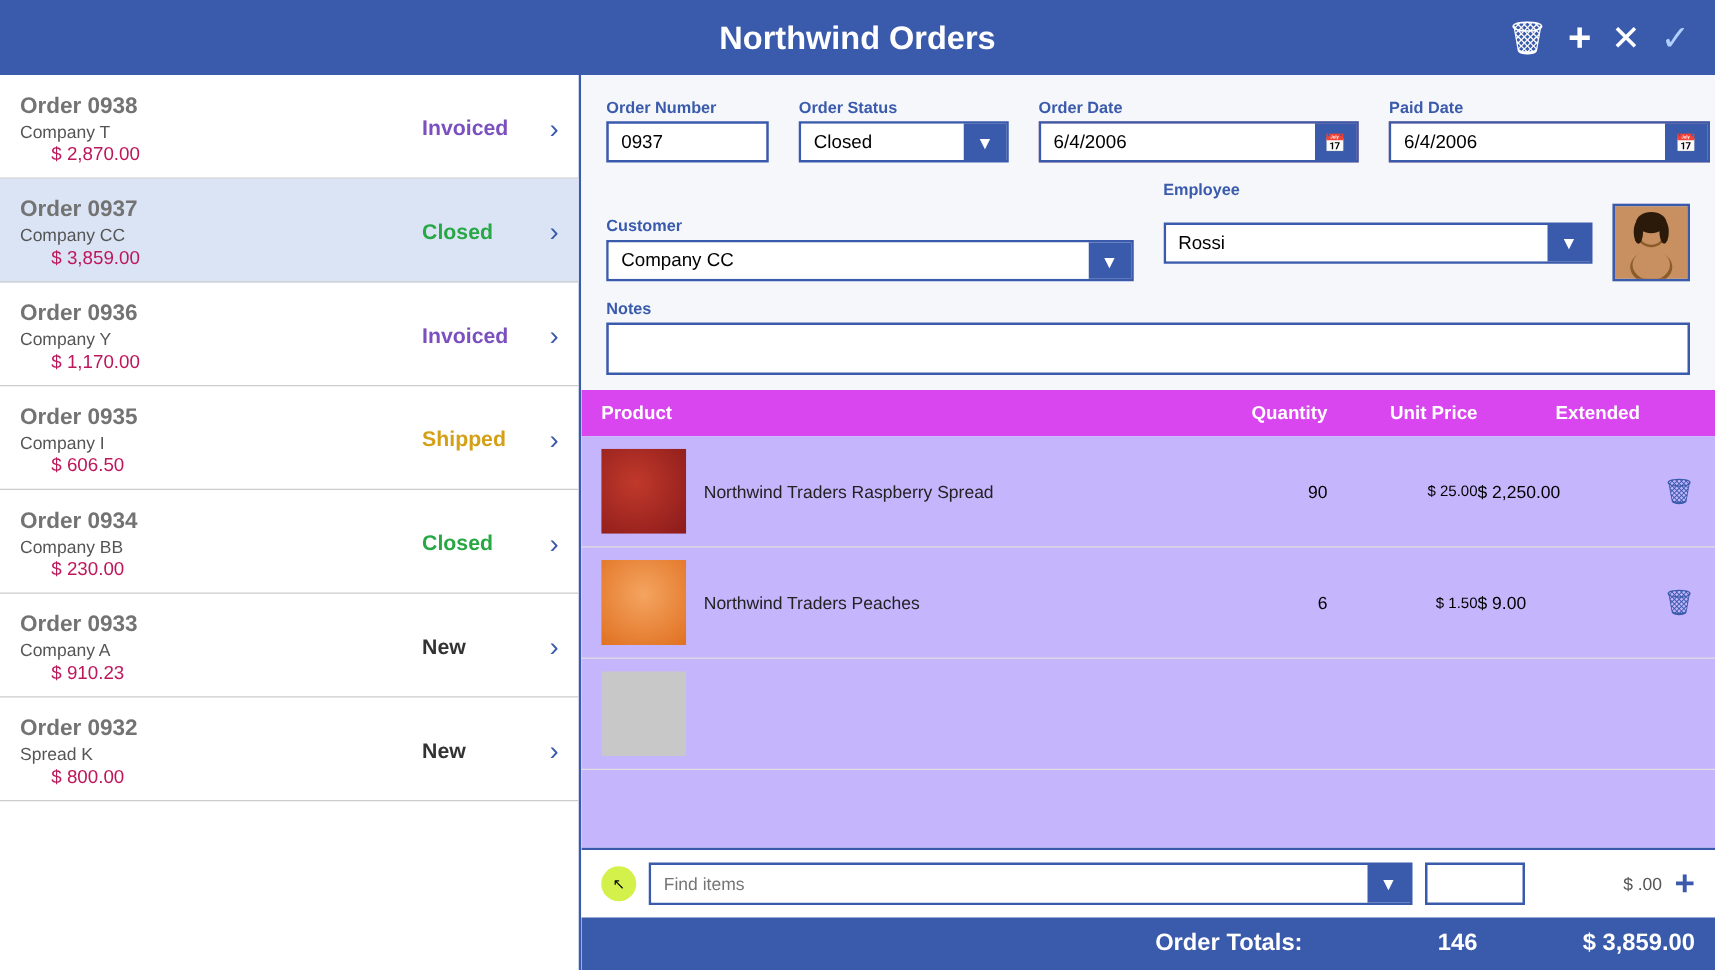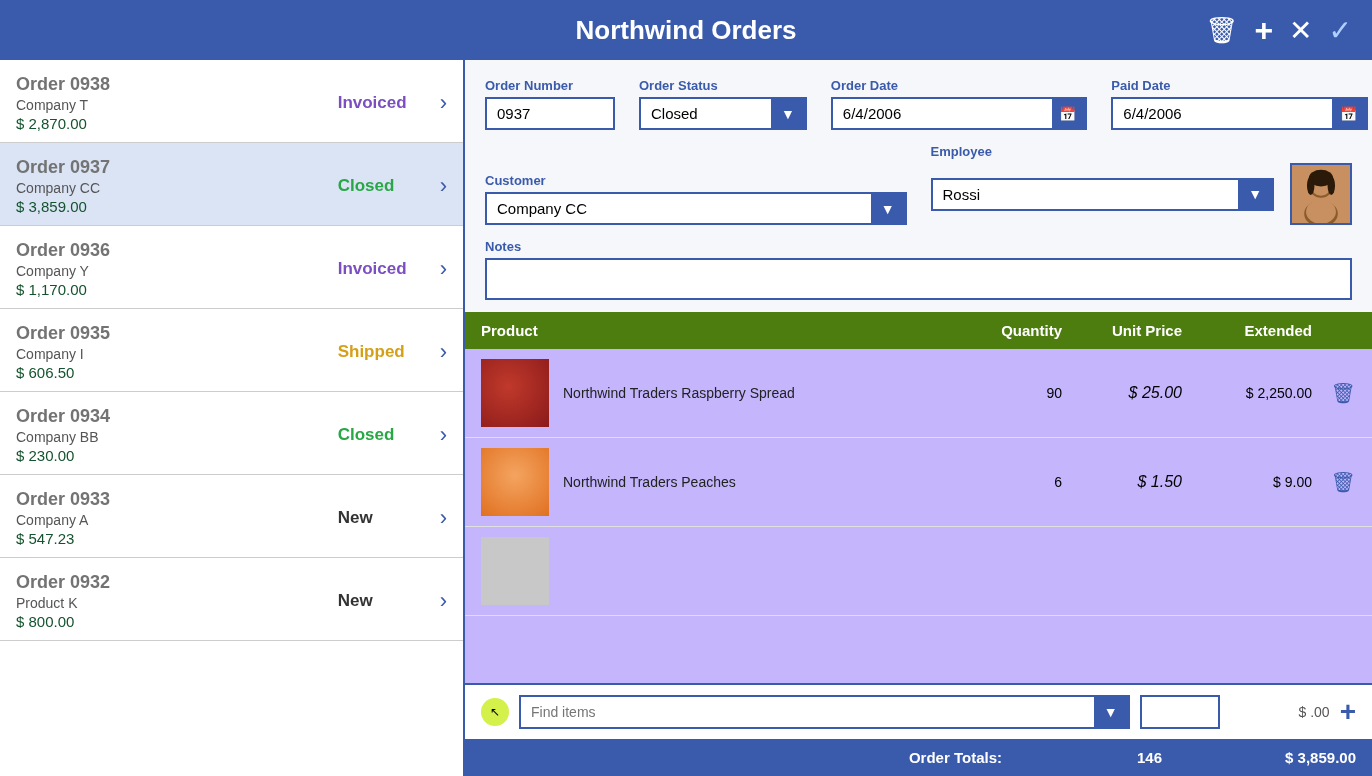--- a/index.html
+++ b/index.html
@@ -64,22 +64,23 @@
       font-weight: bold;
       color: #737373;
     }
     .order-company {
       font-size: 14px;
       color: #555;
       margin-top: 2px;
     }
     .order-amount {
       font-size: 15px;
-      color: #14532d;
+      color: #be185d;
       margin-top: 2px;
+      margin-left: 25px;
     }
     .order-status {
       font-size: 17px;
       font-weight: bold;
       min-width: 90px;
     }
     .status-invoiced { color: #7b4fbf; }
     .status-closed { color: #28a745; }
     .status-shipped { color: #d4a017; }
     .status-new { color: #333; }
@@ -204,21 +205,21 @@
 
     
     .products-section {
       flex: 1;
       display: flex;
       flex-direction: column;
       overflow: hidden;
     }
 
     .products-header {
-      background: #4d7c0f;
+      background: #d946ef;
       color: white;
       display: flex;
       padding: 10px 16px;
       font-size: 15px;
       font-weight: bold;
     }
 
     .col-product { flex: 1; }
     .col-qty { width: 100px; text-align: right; }
     .col-price { width: 120px; text-align: right; }
@@ -246,22 +247,22 @@
       width: 68px;
       height: 68px;
       background: #ddd;
       margin-right: 14px;
       flex-shrink: 0;
       overflow: hidden;
     }
 
     .product-name { flex: 1; font-size: 14px; color: #222; }
     .product-qty { width: 100px; text-align: right; font-size: 14px; }
-    .product-price { width: 120px; text-align: right; font-size: 16px; font-style: italic; }
-    .product-extended { width: 130px; text-align: right; font-size: 14px; }
+    .product-price { width: 120px; text-align: right; font-size: 12px; }
+    .product-extended { width: 130px; text-align: left; font-size: 14px; }
     .product-action { width: 44px; text-align: right; }
 
     .delete-btn {
       background: none;
       border: none;
       color: #3a5aab;
       font-size: 20px;
       cursor: pointer;
     }
 
@@ -325,23 +326,22 @@
       font-weight: bold;
     }
 
     
     .totals-row {
       background: #3a5aab;
       color: white;
       display: flex;
       align-items: center;
       padding: 10px 16px;
-      font-size: 15px;
+      font-size: 19px;
       font-weight: bold;
-      gap: 20px;
     }
     .totals-label { flex: 1; text-align: right; padding-right: 40px; }
     .totals-qty { width: 100px; text-align: right; }
     .totals-extended { width: 174px; text-align: right; }
   </style>
 </head>
 <body>
 
 <div class="header">
   <span class="header-title">Northwind Orders</span>
@@ -399,29 +399,29 @@
       <div class="order-company">Company BB</div>
       <div class="order-amount">$ 230.00</div>
     </div>
     <div class="order-status status-closed">Closed</div>
     <span class="order-chevron">›</span>
   </div>
       <div class="order-item">
     <div class="order-info">
       <div class="order-name">Order 0933</div>
       <div class="order-company">Company A</div>
-      <div class="order-amount">$ 547.23</div>
+      <div class="order-amount">$ 910.23</div>
     </div>
     <div class="order-status status-new">New</div>
     <span class="order-chevron">›</span>
   </div>
       <div class="order-item">
     <div class="order-info">
       <div class="order-name">Order 0932</div>
-      <div class="order-company">Product K</div>
+      <div class="order-company">Spread K</div>
       <div class="order-amount">$ 800.00</div>
     </div>
     <div class="order-status status-new">New</div>
     <span class="order-chevron">›</span>
   </div>
     </div>
 
   <div class="detail-panel">
 
     <div class="form-section">

